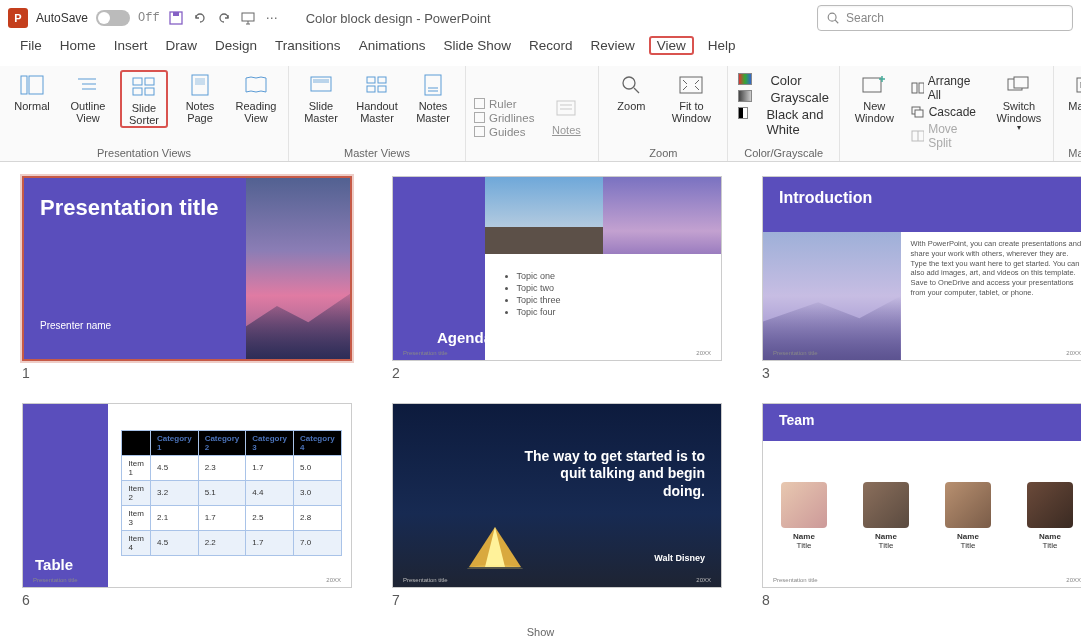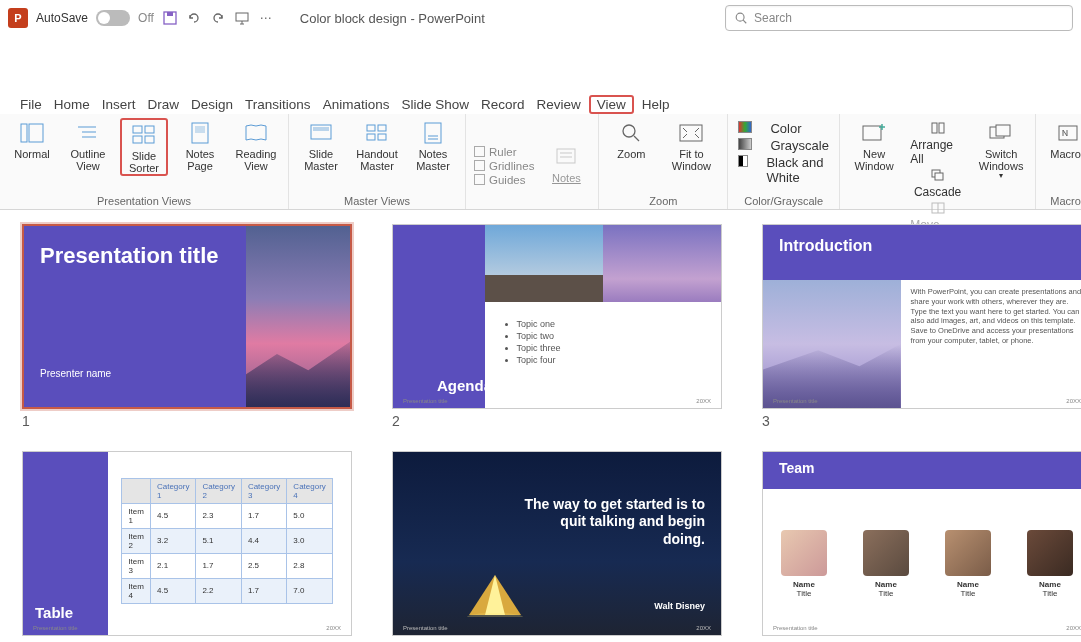--- a/index.html
+++ b/index.html
@@ -4,37 +4,37 @@
 <style>
   * { box-sizing: border-box; margin: 0; padding: 0; font-family: "Segoe UI", Arial, sans-serif; }
   body { background: #ffffff; width: 1081px; height: 642px; overflow: hidden; font-size: 12px; color: #333; }
   .titlebar { height: 36px; display: flex; align-items: center; padding: 0 8px; gap: 8px; }
   .app-icon { width: 20px; height: 20px; background: #c43e1c; border-radius: 3px; color: #fff; display: flex; align-items: center; justify-content: center; font-size: 11px; font-weight: bold; }
   .autosave { font-size: 12px; color: #333; }
   .toggle { width: 34px; height: 16px; border-radius: 8px; background: #bbb; position: relative; display: inline-block; vertical-align: middle; }
   .toggle::after { content: ""; position: absolute; left: 2px; top: 2px; width: 12px; height: 12px; background: #fff; border-radius: 50%; }
   .qat-icon { width: 16px; height: 16px; display: inline-flex; align-items: center; justify-content: center; color: #6b45a3; }
   .filename { margin-left: 18px; font-size: 13px; color: #555; }
-  .searchbox { margin-left: auto; width: 348px; height: 26px; border: 1px solid #bbb; border-radius: 4px; display: flex; align-items: center; padding: 0 8px; color: #888; gap: 6px; box-shadow: inset 0 1px 2px rgba(0,0,0,0.05); }
-  .tabs { height: 30px; display: flex; align-items: flex-end; padding: 0 16px; gap: 4px; font-size: 13.5px; color: #444; margin-top: 48px; }
+  .searchbox { margin-left: auto; width: 256px; height: 26px; border: 1px solid #bbb; border-radius: 4px; display: flex; align-items: center; padding: 0 8px; color: #888; gap: 6px; box-shadow: inset 0 1px 2px rgba(0,0,0,0.05); }
+  .tabs { height: 30px; display: flex; align-items: flex-start; padding: 0 16px; gap: 10px; font-size: 13.5px; color: #444; }
   .tab { cursor: pointer; padding: 2px 4px; }
   .tab.selected { border: 2px solid #d9534f; border-radius: 3px; padding: 0 6px; }
   .ribbon { height: 96px; background: #fafafa; border-bottom: 1px solid #d6d6d6; display: flex; }
   .group { border-right: 1px solid #e3e3e3; padding: 4px 8px 0 8px; display: flex; flex-direction: column; align-items: center; justify-content: space-between; }
   .group-buttons { display: flex; gap: 8px; }
   .rbtn { display: flex; flex-direction: column; align-items: center; width: 48px; cursor: pointer; font-size: 11px; text-align: center; line-height: 1.1; padding-top: 2px; }
   .rbtn.wide { width: 56px; }
   .rbtn .ricon { width: 26px; height: 26px; margin-bottom: 2px; display: flex; align-items: center; justify-content: center; }
   .rbtn.highlighted { border: 2px solid #d9534f; border-radius: 3px; }
   .group-label { font-size: 11px; color: #666; margin-top: auto; padding-bottom: 2px; }
   .chkline { font-size: 11.5px; color: #888; display: flex; align-items: center; gap: 4px; padding: 1px 0; }
   .chk { width: 11px; height: 11px; border: 1px solid #aaa; display: inline-block; }
   .colorline { font-size: 13px; display: flex; align-items: flex-start; gap: 18px; padding: 1px 2px; }
   .colricon { width: 14px; height: 12px; border: 1px solid #888; display: inline-block; }
-  .winline { font-size: 12px; display: flex; align-items: center; gap: 4px; padding: 1.5px 2px; color: #333; flex-direction: column; }
+  .winline { font-size: 12px; display: flex; align-items: center; gap: 4px; padding: 1.5px 2px; color: #333; }
   .winline.disabled { color: #aaa; }
   
   .sorter { padding: 14px 22px; display: grid; grid-template-columns: repeat(3, 1fr); gap: 22px 40px; background: #fff; }
   .slidewrap { display: flex; flex-direction: column; gap: 4px; }
   .slide { width: 330px; height: 185px; border: 1px solid #ccc; background: #fff; position: relative; overflow: hidden; font-size: 10px; }
   .slidewrap.selected .slide { border: 2px solid #c65a47; box-shadow: 0 0 0 2px rgba(198,90,71,0.3); }
   .slidenum { font-size: 14px; color: #595959; }
   
   .s1-left { position:absolute; left:0; top:0; bottom:0; width:68%; background:#5a4ebc; color:#fff; padding:18px 16px; }
   .s1-title { font-size: 22px; font-weight: bold; line-height:1.1; }
@@ -52,21 +52,21 @@
   
   .s3-head { position:absolute; left:0; top:0; right:0; height:30%; background:#5a4ebc; color:#fff; padding:12px 16px; font-size:16px; font-weight:bold; }
   .s3-img { position:absolute; left:0; top:30%; width:42%; bottom:0; background:linear-gradient(180deg,#9eb0d8 0%,#c7bde3 50%,#8f82c5 100%); }
   .s3-img::after{content:"";position:absolute;bottom:0;left:0;right:0;height:50%;background:linear-gradient(180deg,transparent,#5c5390);clip-path:polygon(0 40%,40% 10%,70% 35%,100% 0%,100% 100%,0 100%);}
   .s3-text { position:absolute; left:45%; top:34%; right:6px; font-size:7.5px; color:#555; line-height:1.3; }
   
   .s4-band { position:absolute; left:0; top:0; width:26%; bottom:0; background:#5a4ebc; }
   .s4-title { position:absolute; left:12px; bottom:14px; color:#fff; font-weight:bold; font-size:15px; }
   .s4-table { position:absolute; left:30%; top:14%; right:6%; border-collapse:collapse; font-size:8px; }
   .s4-table th,.s4-table td { border:1px solid #a9c3e8; padding:3px 6px; text-align:left; }
-  .s4-table th { color:#4a72b8; font-weight:normal; background:#e5e5e5; }
+  .s4-table th { color:#4a72b8; font-weight:bold; background:#000000; }
   .s4-table tr:nth-child(odd) td { background:#eaf1fa; }
   
   .s5 { background:linear-gradient(180deg,#0d1b3d 0%,#172a52 60%,#1e2433 100%); }
   .s5-tent { position:absolute; left:22%; bottom:10%; width:60px; height:44px; }
   .s5-text { position:absolute; right:16px; top:24%; left:38%; color:#fff; text-align:right; font-size:14px; font-weight:bold; line-height:1.25; }
   .s5-attr { position:absolute; right:16px; bottom:24px; color:#fff; font-size:9px; font-weight:bold; }
   
   .s6-head { position:absolute; left:0; top:0; right:0; height:20%; background:#5a4ebc; color:#fff; padding:8px 16px; font-size:14px; font-weight:bold; }
   .s6-body { position:absolute; top:28%; left:0; right:0; bottom:10px; display:flex; justify-content:space-around; align-items:center;}
   .person { text-align:center; font-size:8px; }
@@ -78,21 +78,21 @@
   .slide-foot { position:absolute; bottom:4px; left:10px; right:10px; display:flex; justify-content:space-between; font-size:6px; color:#888; }
   svg { display:block; }
 </style>
 </head>
 <body>
 
 <div class="titlebar">
   <div class="app-icon">P</div>
   <span class="autosave">AutoSave</span>
   <span class="toggle" title="Off"></span>
-  <span class="autosave" style="color:#888;">Off</span>
+  <span class="autosave" style="color:#888;font-family:Liberation Mono, monospace;">Off</span>
   <span class="qat-icon">
       <svg width="16" height="16" viewBox="0 0 16 16">
         <rect x="2" y="2" width="12" height="12" fill="none" stroke="#8661c5" stroke-width="1.3"></rect>
         <rect x="5" y="2" width="6" height="4" fill="#8661c5"></rect>
       </svg>
     </span>
   <span class="qat-icon">
       <svg width="16" height="16" viewBox="0 0 16 16">
         <path d="M4 8 A4 4 0 1 1 8 12" fill="none" stroke="#666" stroke-width="1.3"></path>
         <path d="M4 5 L4 8 L7 8" fill="none" stroke="#666" stroke-width="1.3"></path>

